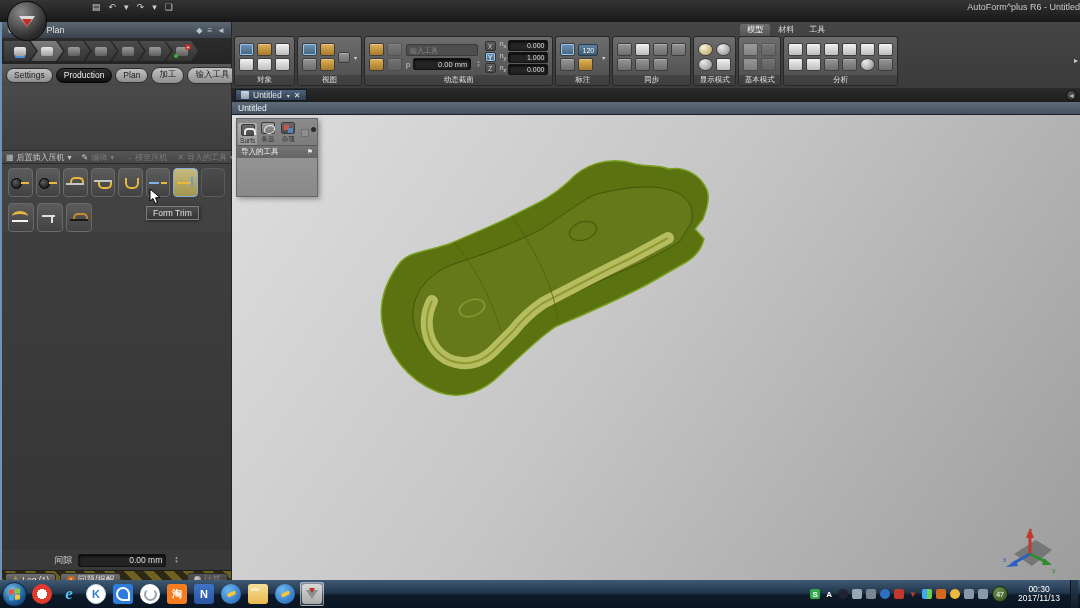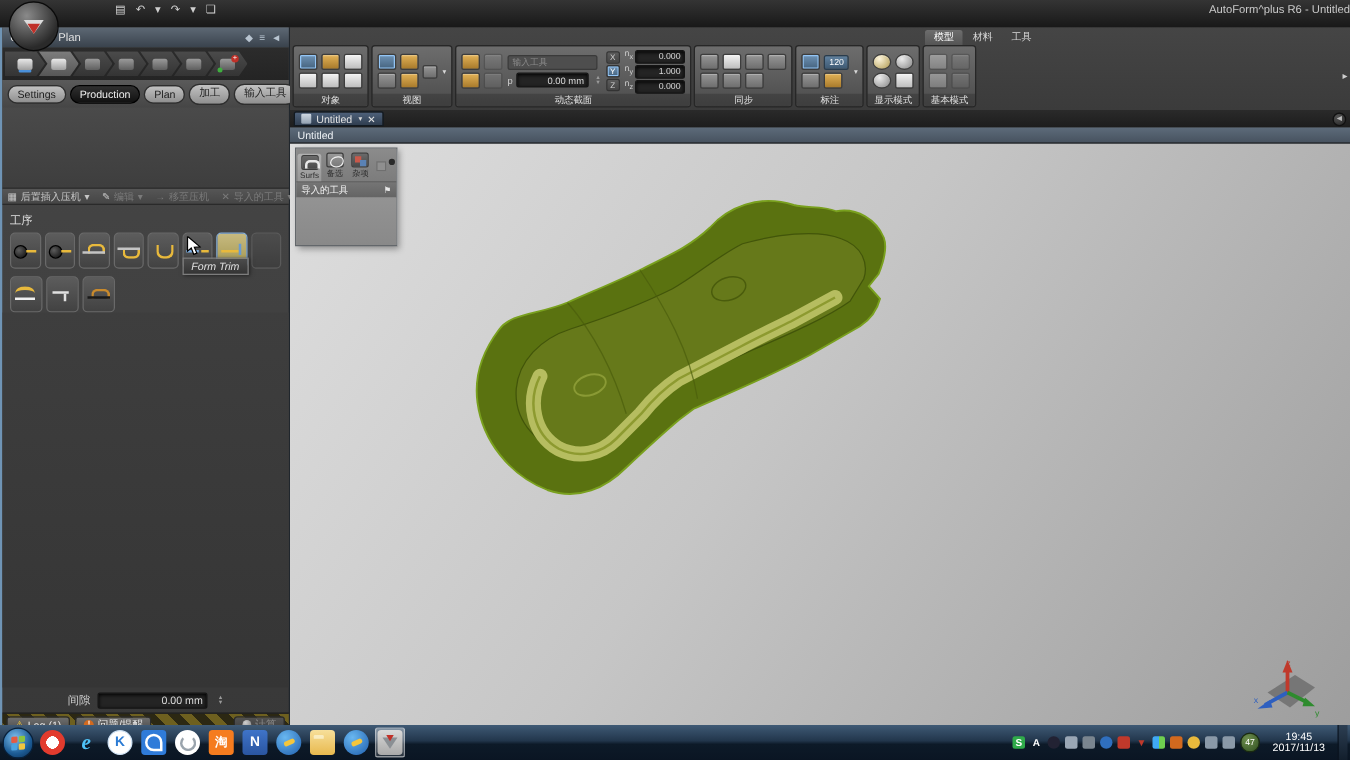--- a/index.html
+++ b/index.html
@@ -187,21 +187,21 @@
                display:flex; align-items:center; padding:0 4px; border-top:1px solid #575757; gap:3px;}
   .tp-header .tpflag { margin-left:auto; font-size:7px; color:#e8e8e8;}
   .tp-body { height:38px; background:linear-gradient(#939393,#898989); }
 
   .part-svg { position:absolute; left:130px; top:36px; }
   .axis-triad { position:absolute; right:22px; bottom:14px; }
 
   .cursor-svg { position:absolute; left:149px; top:189px; z-index:40; }
   .tooltip { position:absolute; left:146px; top:206px; z-index:41;
              background:linear-gradient(#4c4c4c,#343434); border:1px solid #7d7d7d;
-             color:#e0e0e0; font-size:8.5px; padding:1px 6px; white-space:nowrap; box-shadow:1px 1px 3px rgba(0,0,0,.5);font-style:italic;}
+             color:#e0e0e0; font-size:8.5px; padding:1px 6px; white-space:nowrap; box-shadow:1px 1px 3px rgba(0,0,0,.5);}
 
   
   .taskbar { position:absolute; left:0; top:580px; width:1080px; height:28px;
              background:linear-gradient(#3f5a75 0%,#22364c 45%,#0d1a28 55%,#0a1523 100%);
              display:flex; align-items:center; padding-left:2px; gap:3px; }
   .orb { width:25px; height:25px; border-radius:50%;
          background:radial-gradient(circle at 40% 32%,#7ec0ef,#1c5b94 60%,#0b2d52);
          border:1px solid #08203a; display:flex; align-items:center; justify-content:center; }
   .flag { width:11px; height:11px; display:grid; grid-template-columns:1fr 1fr; grid-template-rows:1fr 1fr; gap:1px; transform:skewY(-6deg);}
   .flag i { border-radius:1px; }
@@ -316,21 +316,20 @@
         <span class="sep"></span>
         <span class="dim">→</span>
         <span class="dim">移至压机</span>
         <span class="sep"></span>
         <span class="dim">✕</span>
         <span class="dim">导入的工具</span>
         <span class="dim">▾</span>
       </div>
 
       <div class="ops-wrap">
-        <div class="sec-label">工序</div>
         <div class="op-grid">
           <div class="op-btn">
               <span class="sh sh1"></span>
             </div>
           <div class="op-btn">
               <span class="sh sh1"></span>
             </div>
           <div class="op-btn">
               <span class="sh sh3"></span>
             </div>
@@ -457,40 +456,40 @@
                 <span><span>n</span><sub>z</sub></span>
                 <span class="fld">0.000</span>
               </span>
             </div>
           </div>
           <div class="rgroup-label">动态截面</div>
         </div>
 
         <div class="rgroup">
           <div class="igrid">
-            <span class="mi"></span>
-            <span class="mi"></span>
-            <span class="mi wh"></span>
-            <span class="mi"></span>
-            <span class="mi"></span>
-            <span class="mi"></span>
-            <span class="mi"></span>
-          </div>
-          <div class="rgroup-label">同步</div>
+            <span class="mi sel"></span>
+            <span class="mi"></span>
+            <span class="chip">120</span>
+            <span class="mi or"></span>
+          </div>
+          <span class="dd">▾</span>
+          <div class="rgroup-label">标注</div>
         </div>
 
         <div class="rgroup">
           <div class="igrid">
-            <span class="mi sel"></span>
-            <span class="mi"></span>
-            <span class="chip">120</span>
-            <span class="mi or"></span>
-          </div>
-          <span class="dd">▾</span>
-          <div class="rgroup-label">标注</div>
+            <span class="mi"></span>
+            <span class="mi"></span>
+            <span class="mi wh"></span>
+            <span class="mi"></span>
+            <span class="mi"></span>
+            <span class="mi"></span>
+            <span class="mi"></span>
+          </div>
+          <div class="rgroup-label">同步</div>
         </div>
 
 
         <div class="rgroup">
           <div class="igrid">
             <span class="mi sph"></span>
             <span class="mi sphw"></span>
             <span class="mi sphw"></span>
             <span class="mi wh"></span>
           </div>
@@ -505,20 +504,37 @@
           </div>
           <div class="rgroups">
             <div class="rgroup">
               <div class="igrid">
                 <span class="mi wh dim"></span>
                 <span class="mi wh dim"></span>
                 <span class="mi dim"></span>
                 <span class="mi dim"></span>
               </div>
               <div class="rgroup-label">基本模式</div>
+            </div>
+            <div class="rgroup" style="flex:1">
+              <div class="igrid">
+                <span class="mi wh"></span>
+                <span class="mi wh"></span>
+                <span class="mi wh"></span>
+                <span class="mi wh"></span>
+                <span class="mi wh"></span>
+                <span class="mi"></span>
+                <span class="mi wh"></span>
+                <span class="mi"></span>
+                <span class="mi wh"></span>
+                <span class="mi sphw"></span>
+                <span class="mi wh"></span>
+                <span class="mi"></span>
+              </div>
+              <div class="rgroup-label">分析</div>
             </div>
           </div>
         </div>
         <span class="ribbon-ovf">▸</span>
       </div>
 
       <div class="vp-tabbar">
         <span class="vp-tab">
           <span class="tdoc"></span>
           <span>Untitled</span>
@@ -655,18 +671,18 @@
     <span class="tri-ic" style="background:#2f6fbf;border-radius:50%"></span>
     <span class="tri-ic" style="background:#c0392b"></span>
     <span class="tri-ic" style="background:transparent;color:#c0392b">▼</span>
     <span class="tri-ic" style="background:linear-gradient(90deg,#3fa9f5 50%,#6fcf4f 50%)"></span>
     <span class="tri-ic" style="background:#d2691e"></span>
     <span class="tri-ic" style="background:#e8b93c;border-radius:50%"></span>
     <span class="tri-ic" style="background:#8a99a8"></span>
     <span class="tri-ic" style="background:#8a99a8"></span>
     <span class="badge">47</span>
     <span class="clock">
-      <div>19:45</div>
+      <div>00:30</div>
       <div>2017/11/13</div>
     </span>
     <span class="showdesk"></span>
   </div>
 </div>
 
 </body></html>

